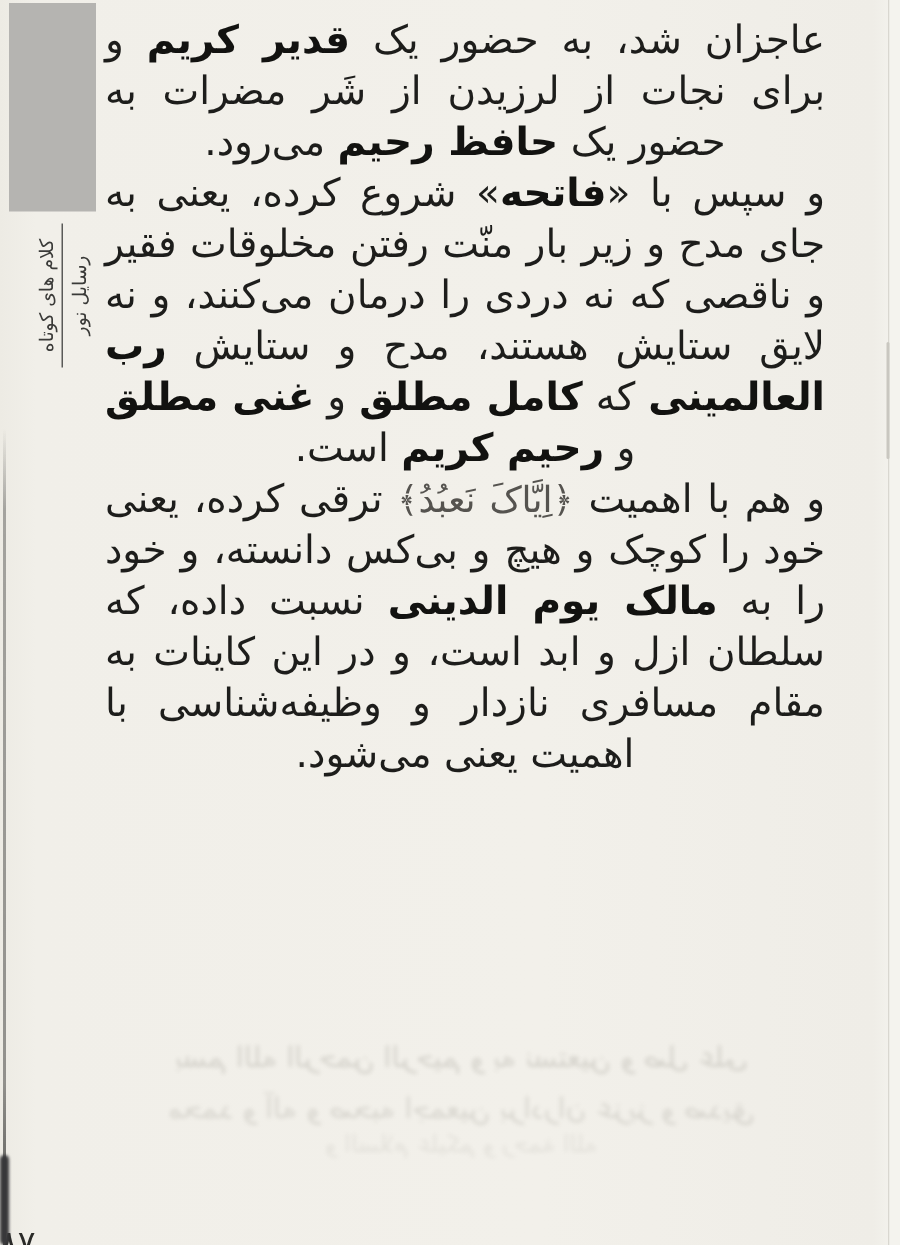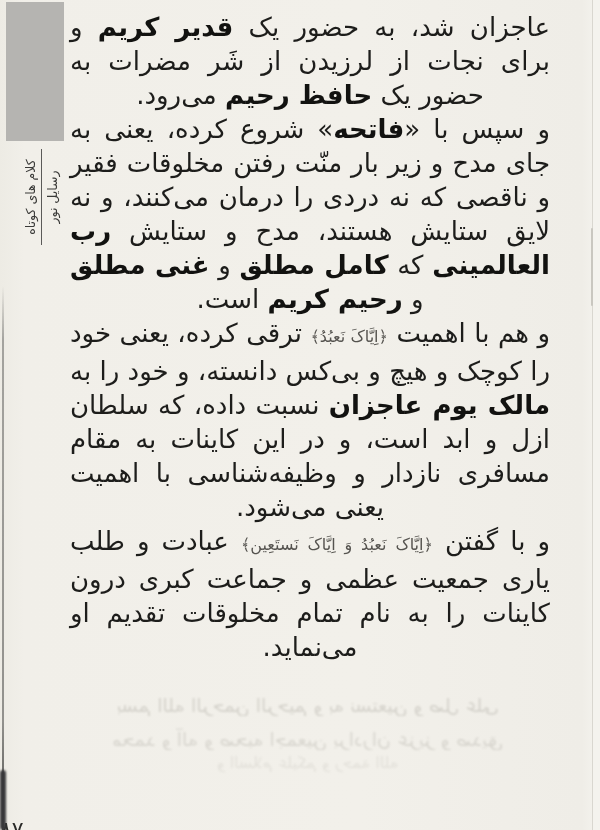--- a/index.html
+++ b/index.html
@@ -17,21 +17,21 @@
   }
   .tab-line{white-space:nowrap;}
   .tab-series{border-top:1px solid #5a5a58;}
   .body-text{
     position:absolute;top:10px;left:70px;right:50px;
     direction:rtl;text-align:justify;text-align-last:center;
     color:#1d1d1b;font-size:26px;line-height:34px;
   }
   .body-text p{margin:0;padding:0;}
   .b{font-weight:bold;color:#121210;}
-  .q{font-size:16px;color:#55534f;}
+  .q{font-size:24px;color:#55534f;}
   .page-number{position:absolute;top:817px;left:0;width:578px;text-align:left;
     font-size:22px;color:#2a2a28;letter-spacing:2px;}
   .ghost{
     position:absolute;left:75px;width:465px;direction:rtl;text-align:center;
     transform:scaleX(-1);filter:blur(1.3px);opacity:.32;color:#96938a;
     font-size:19px;white-space:nowrap;overflow:hidden;
   }
   .g0{top:694px;}
   .g1{top:728px;opacity:.28;}
   .g2{top:753px;opacity:.16;font-size:16px;}
@@ -55,22 +55,21 @@
   <div class="side-tab-wrap">
     <div class="side-tab-inner">
       <div class="tab-line tab-book">کلام های کوتاه</div>
       <div class="tab-line tab-series">رسایل نور</div>
     </div>
   </div>
 
   <div class="body-text" id="bodyText" style="color: rgb(29, 29, 27);">
       <p><span>عاجزان شد، به حضور یک </span><span class="b">قدیر کریم</span><span> و برای نجات از لرزیدن از شَر مضرات به حضور یک </span><span class="b">حافظ رحیم</span><span> می‌رود.</span></p>
       <p><span>و سپس با «</span><span class="b">فاتحه</span><span>» شروع کرده، یعنی به جای مدح و زیر بار منّت رفتن مخلوقات فقیر و ناقصی که نه دردی را درمان می‌کنند، و نه لایق ستایش هستند، مدح و ستایش </span><span class="b">رب العالمینی</span><span> که </span><span class="b">کامل مطلق</span><span> و </span><span class="b">غنی مطلق</span><span> و </span><span class="b">رحیم کریم</span><span> است.</span></p>
-      <p><span>و هم با اهمیت </span><span class="q">﴿اِیَّاکَ نَعبُدُ﴾</span><span> ترقی کرده، یعنی خود را کوچک و هیچ و بی‌کس دانسته، و خود را به </span><span class="b">مالک یوم عاجزان</span><span> نسبت داده، که سلطان ازل و ابد است، و در این کاینات به مقام مسافری نازدار و وظیفه‌شناسی با اهمیت یعنی می‌شود.</span></p>
-      <p><span>و با گفتن </span><span class="q">﴿اِیَّاکَ نَعبُدُ وَ اِیَّاکَ نَستَعِین﴾</span><span> عبادت و طلب یاری جمعیت عظمی و جماعت کبری درون کاینات را به نام تمام مخلوقات تقدیم او می‌نماید.</span></p>
+      <p><span>و هم با اهمیت </span><span class="q">﴿اِیَّاکَ نَعبُدُ﴾</span><span> ترقی کرده، یعنی خود را کوچک و هیچ و بی‌کس دانسته، و خود را به </span><span class="b">مالک یوم الدینی</span><span> نسبت داده، که سلطان ازل و ابد است، و در این کاینات به مقام مسافری نازدار و وظیفه‌شناسی با اهمیت یعنی می‌شود.</span></p>
     </div>
 
   <div id="ghosts">
       <div class="ghost g0">بسم الله الرحمن الرحیم و به نستعین و صل علی</div>
       <div class="ghost g1">محمد و آله و صحبه اجمعین برادران عزیز و صدیق</div>
       <div class="ghost g2">و السلام علیکم و رحمة الله</div>
     </div>
 
   <div class="page-number">۸۷</div>
 

